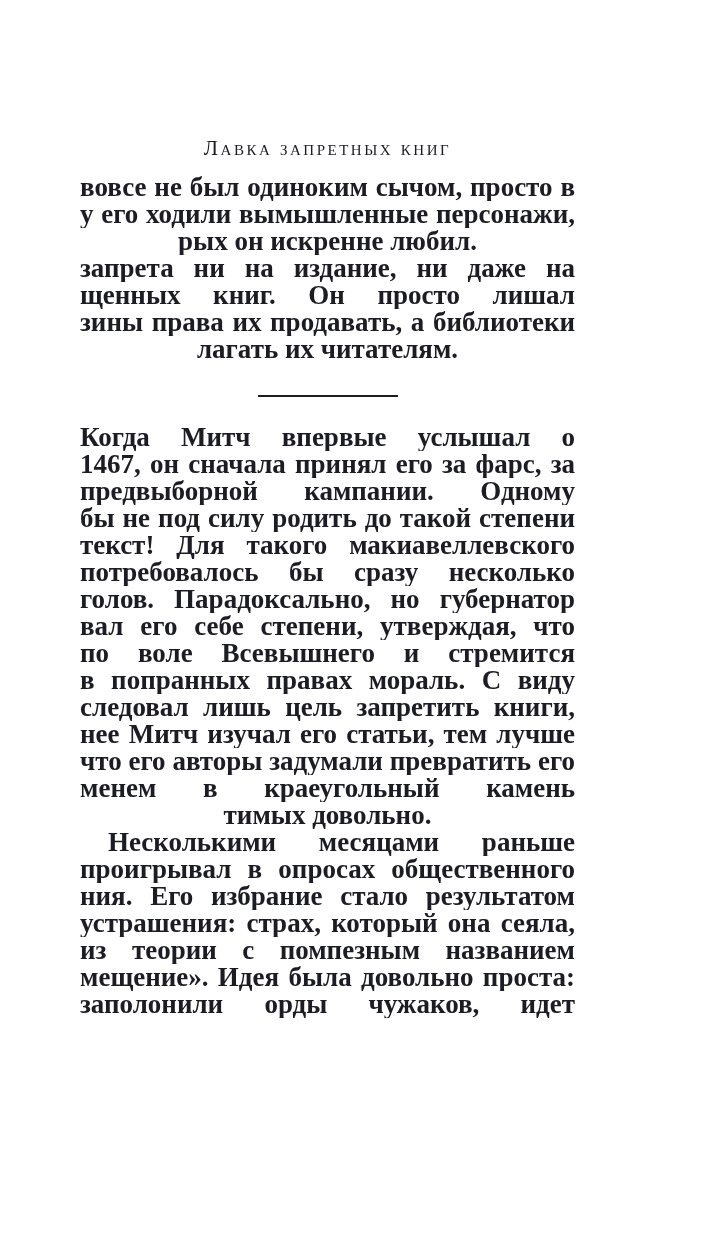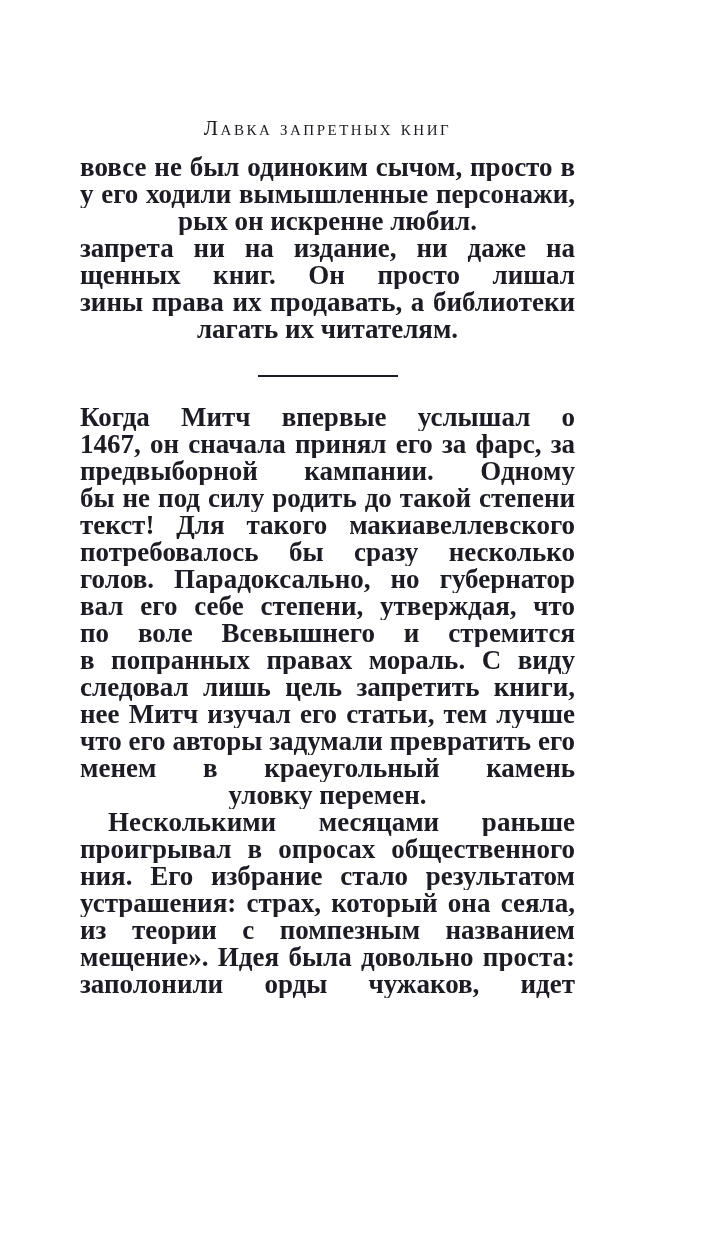--- a/index.html
+++ b/index.html
@@ -4,20 +4,21 @@
 <style>
   html, body { margin: 0; padding: 0; }
   .page {
     position: relative;
     width: 709px;
     height: 1024px;
     background: #ffffff;
     font-family: "Liberation Serif", serif;
     color: #1c1c24;
     overflow: hidden;
+    margin-top: 20px;
   }
   .running-title {
     position: absolute;
     left: 80px;
     top: 116px;
     width: 495px;
     text-align: center;
     font-size: 21px;
     font-variant: small-caps;
     letter-spacing: 2.5px;
@@ -99,21 +100,21 @@
       <div class="line j">текст! Для такого макиавеллевского выверта</div>
       <div class="line j">потребовалось бы сразу несколько хитроумных</div>
       <div class="line j">голов. Парадоксально, но губернатор приписы-</div>
       <div class="line j">вал его себе степени, утверждая, что действует</div>
       <div class="line j">по воле Всевышнего и стремится восстановить</div>
       <div class="line j">в попранных правах мораль. С виду закон пре-</div>
       <div class="line j">следовал лишь цель запретить книги, вредящие</div>
       <div class="line j">нее Митч изучал его статьи, тем лучше понимал,</div>
       <div class="line j">что его авторы задумали превратить его со вре-</div>
       <div class="line j">менем в краеугольный камень глубоких, необра-</div>
-      <div class="line">уловку перемен.</div>
+      <div class="line">тимых довольно.</div>
       <div class="line j i">Несколькими месяцами раньше губернатор</div>
       <div class="line j">проигрывал в опросах общественного мне-</div>
       <div class="line j">ния. Его избрание стало результатом кампании</div>
       <div class="line j">устрашения: страх, который она сеяла, вытекал</div>
       <div class="line j">из теории с помпезным названием «большое за-</div>
       <div class="line j">мещение». Идея была довольно проста: страну</div>
       <div class="line j">заполонили орды чужаков, идет молчаливая пол-</div>
     </div>
 
   <div class="footer-rule"></div>

